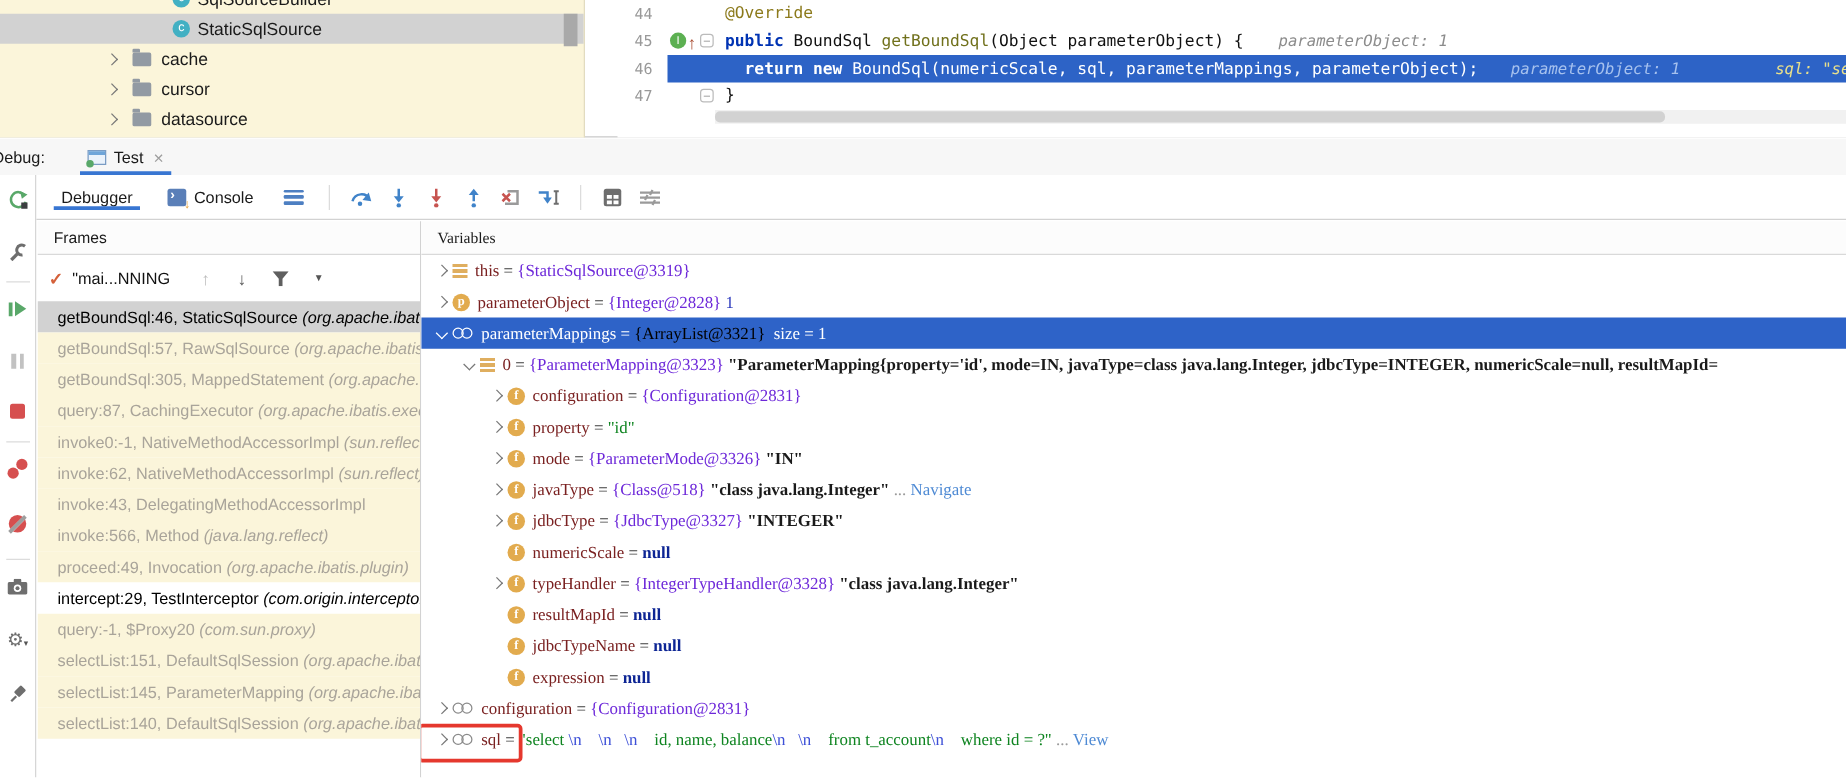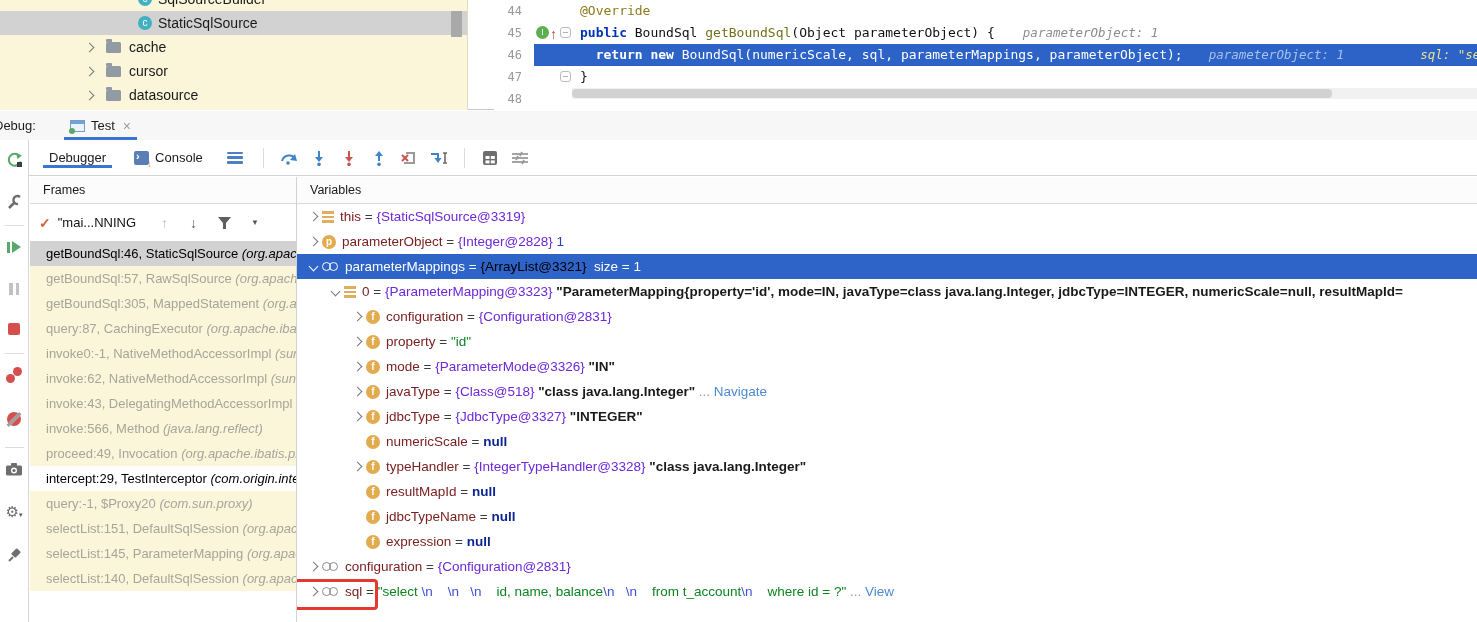--- a/index.html
+++ b/index.html
@@ -81,22 +81,22 @@
   .bp2-ic i:first-child { left:0; bottom:0; }
   .bp2-ic i:last-child { right:0; top:0; }
   .mute-ic { position:relative; width:14px; height:14px; border-radius:50%; background:#d64f4f; overflow:visible; }
   .mute-ic::before { content:""; position:absolute; left:1px; top:6px; width:12px; height:2.5px; background:#fff; transform:rotate(-45deg); }
   .mute-ic::after { content:""; position:absolute; left:-2px; top:5.5px; width:18px; height:3px; background:#9e9e9e; transform:rotate(-45deg); }
   .gear-ic { color:#6e6e6e; font-size:15px; }
   .gear-ic small { font-size:7px; color:#555; }
 
   
   .panels { position:absolute; top:177px; left:30px; right:0; bottom:0; display:flex; }
-  .frames-panel { width:267px; flex:none; border-right:1px solid #d2d2d2; background:#fff; position:relative; overflow:hidden; }
-  .vars-panel { flex:1; background:#fff; position:relative; overflow:hidden; }
+  .frames-panel { width:307px; flex:none; border-right:1px solid #d2d2d2; background:#fff; position:relative; overflow:hidden; }
+  .vars-panel { flex:1; background:#fff; position:relative; overflow:hidden;font-family:Liberation Serif, serif; }
   .phead { height:27px; line-height:26px; padding-left:13px; font-size:12.5px; color:#1a1a1a; border-bottom:1px solid #d9d9d9; background:#fcfcfc; }
   .threadrow { height:37px; display:flex; align-items:center; padding-left:9px; font-size:13px; color:#111; }
   .tcheck { color:#d4603a; font-weight:bold; margin-right:7px; font-size:14px; }
   .tname { margin-right:14px; }
   .tarr { font-size:14px; font-weight:bold; margin:0 11px; }
   .tarr.up { color:#bdbdbd; }
   .tarr.dn { color:#5f5f5f; }
   .funnel { margin:0 10px; }
   .tdd { font-size:8px; color:#555; margin-left:10px; }
   .frow { height:25px; line-height:25px; padding-left:16px; font-size:13px; white-space:nowrap; overflow:hidden; }
@@ -177,24 +177,20 @@
             <div class="lnum">45</div>
             <div class="lbody"><span class="bpmark">I</span><span class="bparrow">↑</span><span class="foldbox">–</span><span class="c-kw">public </span><span class="c-plain">BoundSql </span><span class="c-meth">getBoundSql</span><span class="c-plain">(Object parameterObject) {</span><span class="hint c-hint">parameterObject: 1</span></div>
           </div>
           <div class="cline">
             <div class="lnum">46</div>
             <div class="lbody cur"><span class="c-kwline">  return new </span><span class="c-white">BoundSql(numericScale, sql, parameterMappings, parameterObject);</span><span class="hint c-hintblue">parameterObject: 1</span><span class="hint c-hintyellow">sql: "select</span></div>
           </div>
           <div class="cline">
             <div class="lnum">47</div>
             <div class="lbody"><span class="foldbox">–</span><span class="c-plain">}</span></div>
-          </div>
-          <div class="cline">
-            <div class="lnum">48</div>
-            <div class="lbody"></div>
           </div>
         </div>
       <div class="hscroll">
           <div class="hthumb"></div>
         </div>
     </div>
   </div>
 
   <div class="dheader">
     <span class="dlabel">Debug:</span>

